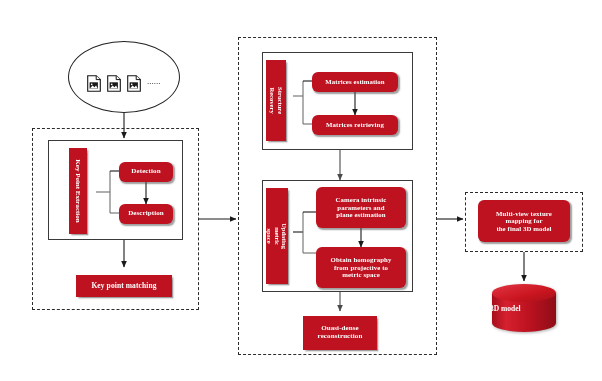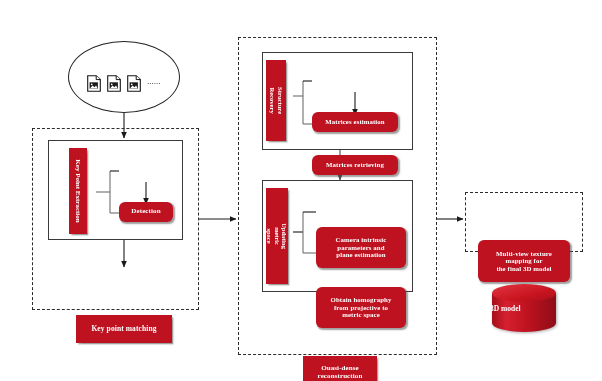--- a/index.html
+++ b/index.html
@@ -38,21 +38,20 @@
     background: #bf1220;
     color: #ffffff;
     display: flex;
     align-items: center;
     justify-content: center;
     text-align: center;
     font-weight: bold;
     line-height: 1.12;
     letter-spacing: .1px;
     box-shadow: 1.5px 1.5px 1.5px rgba(80,80,80,.55);
-    margin-top: 40px;
   }
   .rnode.rounded { border-radius: 6px; }
   .rnode.sharp   { border-radius: 0; }
 
   
   .vbar {
     background: #bf1220;
     color: #ffffff;
     font-weight: bold;
     box-shadow: 1.5px 1.5px 1.5px rgba(80,80,80,.55);
@@ -194,22 +193,23 @@
   <div class="abs dashed-group" style="left:32px; top:128px; width:167px; height:182px;"></div>
 
   <div class="abs solid-group" style="left:48px; top:140px; width:135px; height:100px;"></div>
 
   <div class="abs vbar" style="left:69px; top:148px; width:18px; height:86px; font-size:7px;">
     <span>Key Point Extraction</span>
   </div>
 
   <div class="abs rnode rounded" style="left:119px; top:162px; width:54px; height:20px; font-size:7px;">Detection</div>
 
-
-  <div class="abs rnode sharp" style="left:76px; top:275px; width:96px; height:28px; font-size:7.5px;">Key point matching</div>
+  <div class="abs rnode rounded" style="left:119px; top:204px; width:54px; height:20px; font-size:7px;">Description</div>
+
+  <div class="abs rnode sharp" style="left:76px; top:275px; width:96px; height:22px; font-size:7.5px;">Key point matching</div>
 
   <div class="abs dashed-group" style="left:238px; top:37px; width:199px; height:318px;"></div>
 
   <div class="abs solid-group" style="left:262px; top:52px; width:151px; height:98px;"></div>
 
   <div class="abs vbar" style="left:266px; top:60px; width:20px; height:81px; font-size:6.6px;">
     <span><span>Structure</span><br><span>Recovery</span></span>
   </div>
 
   <div class="abs rnode rounded" style="left:312px; top:72px; width:86px; height:20px; font-size:6.8px;">Matrices estimation</div>

